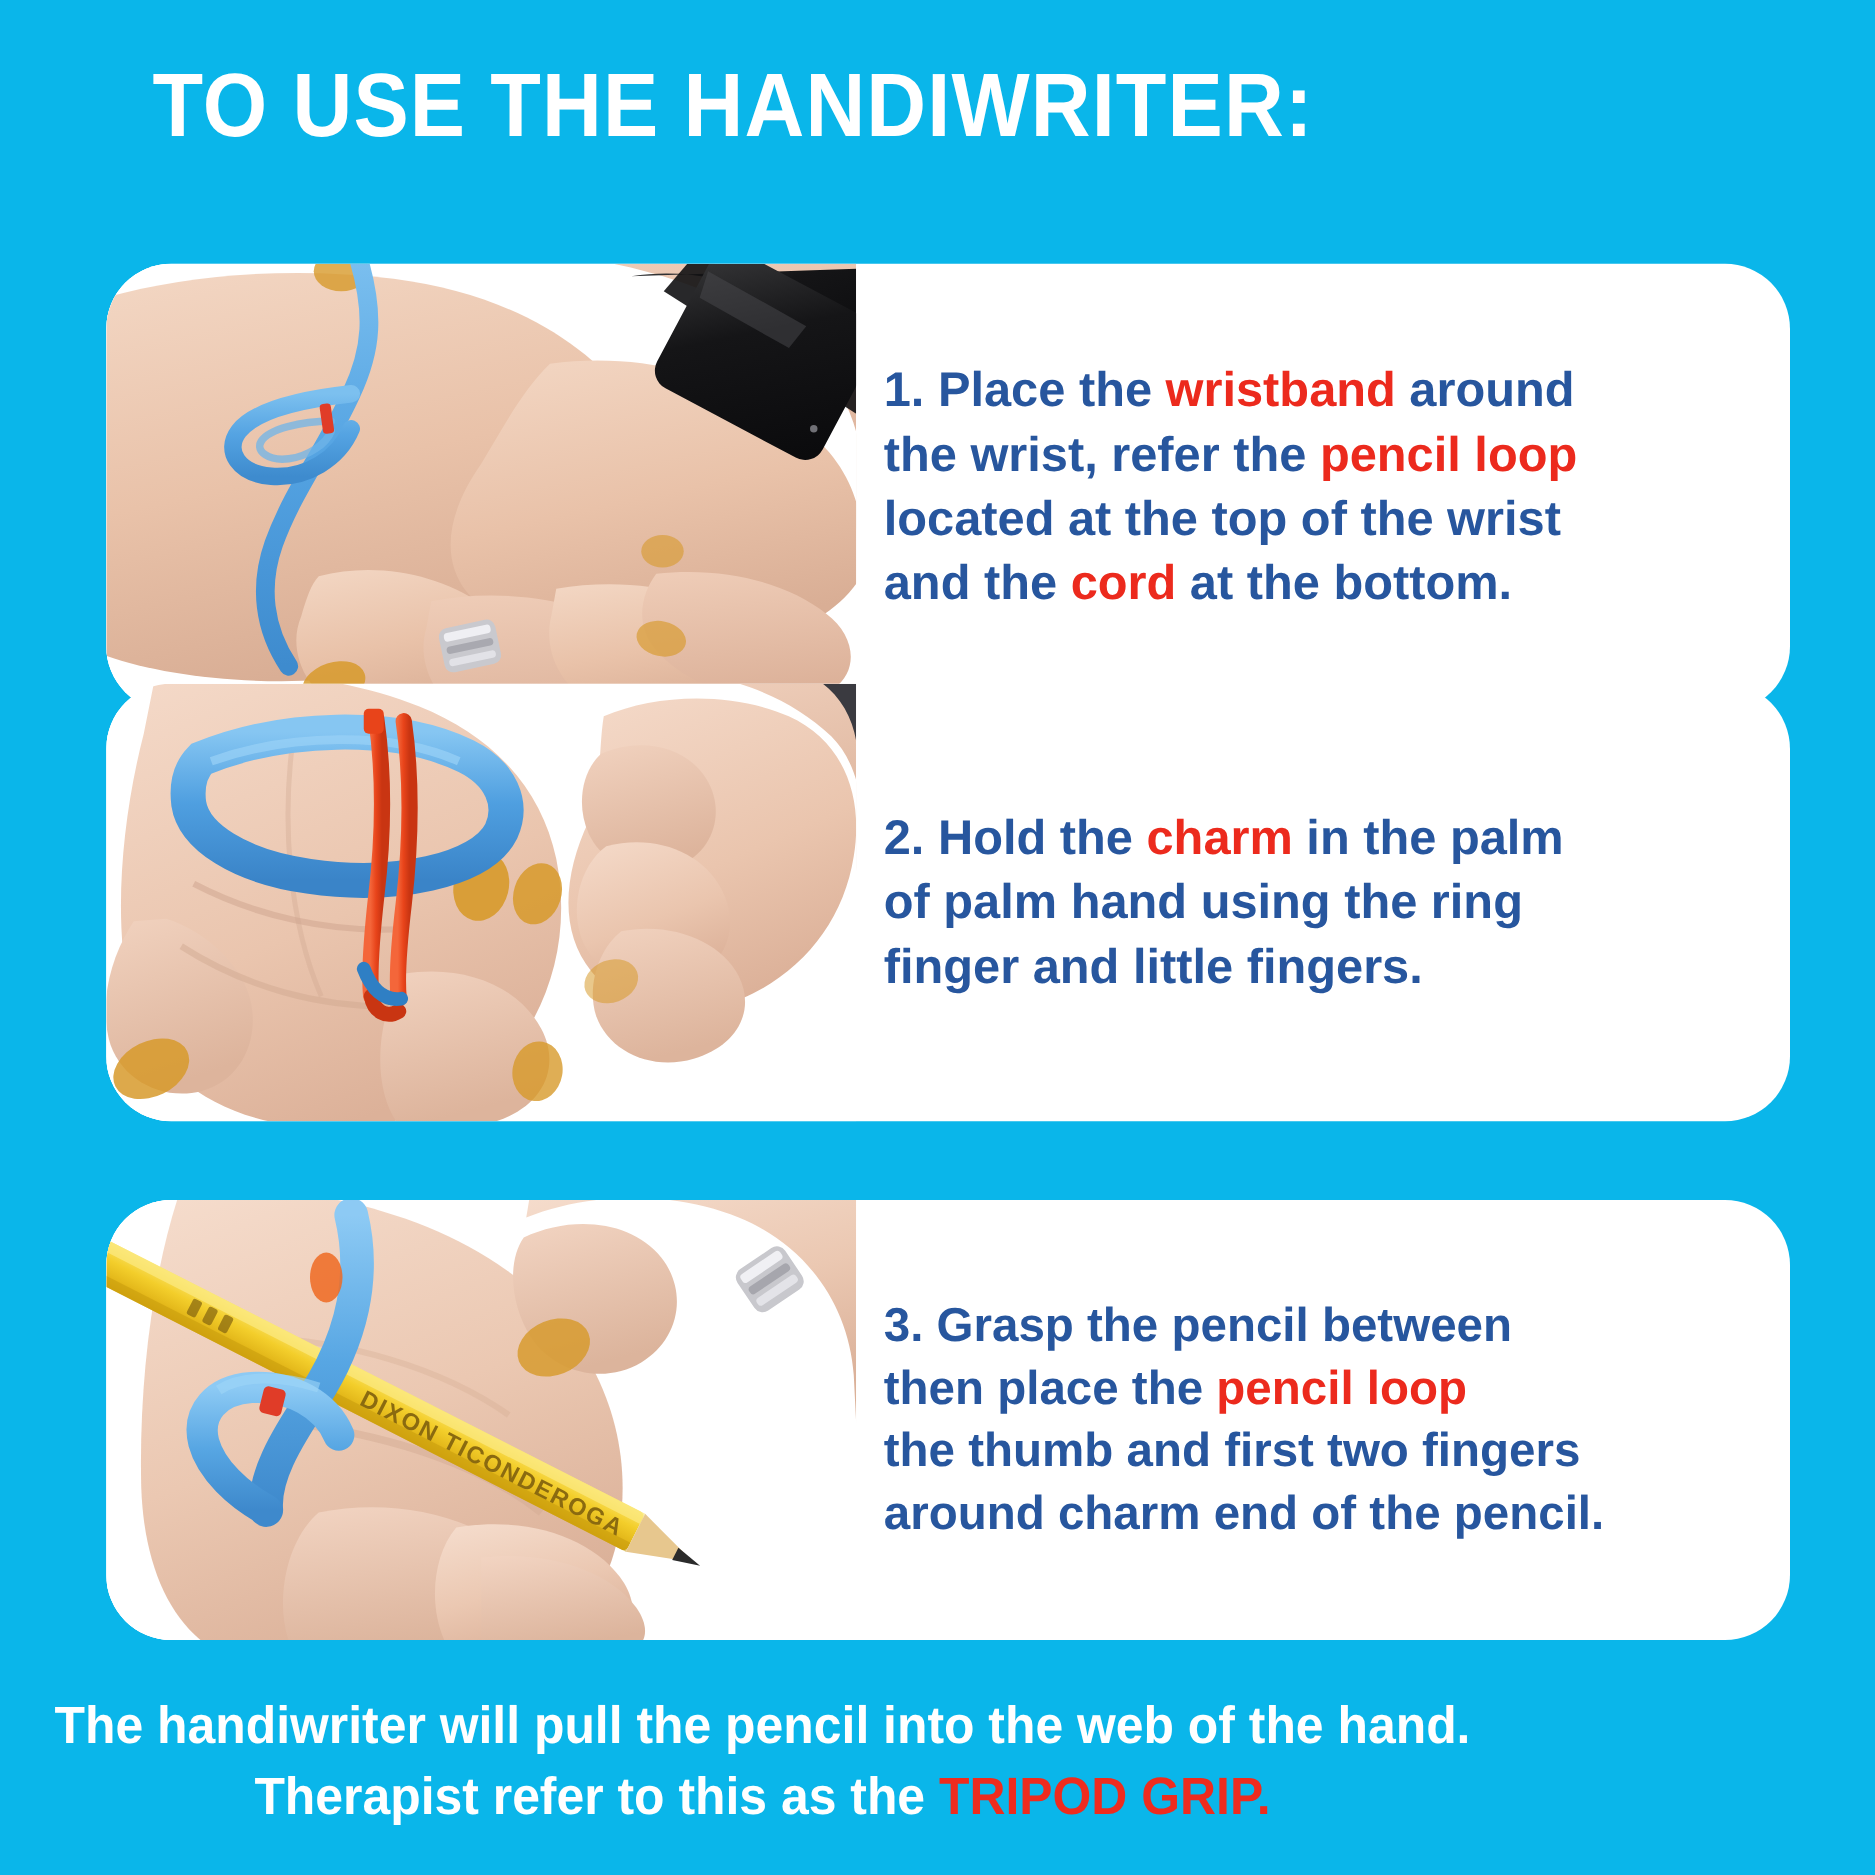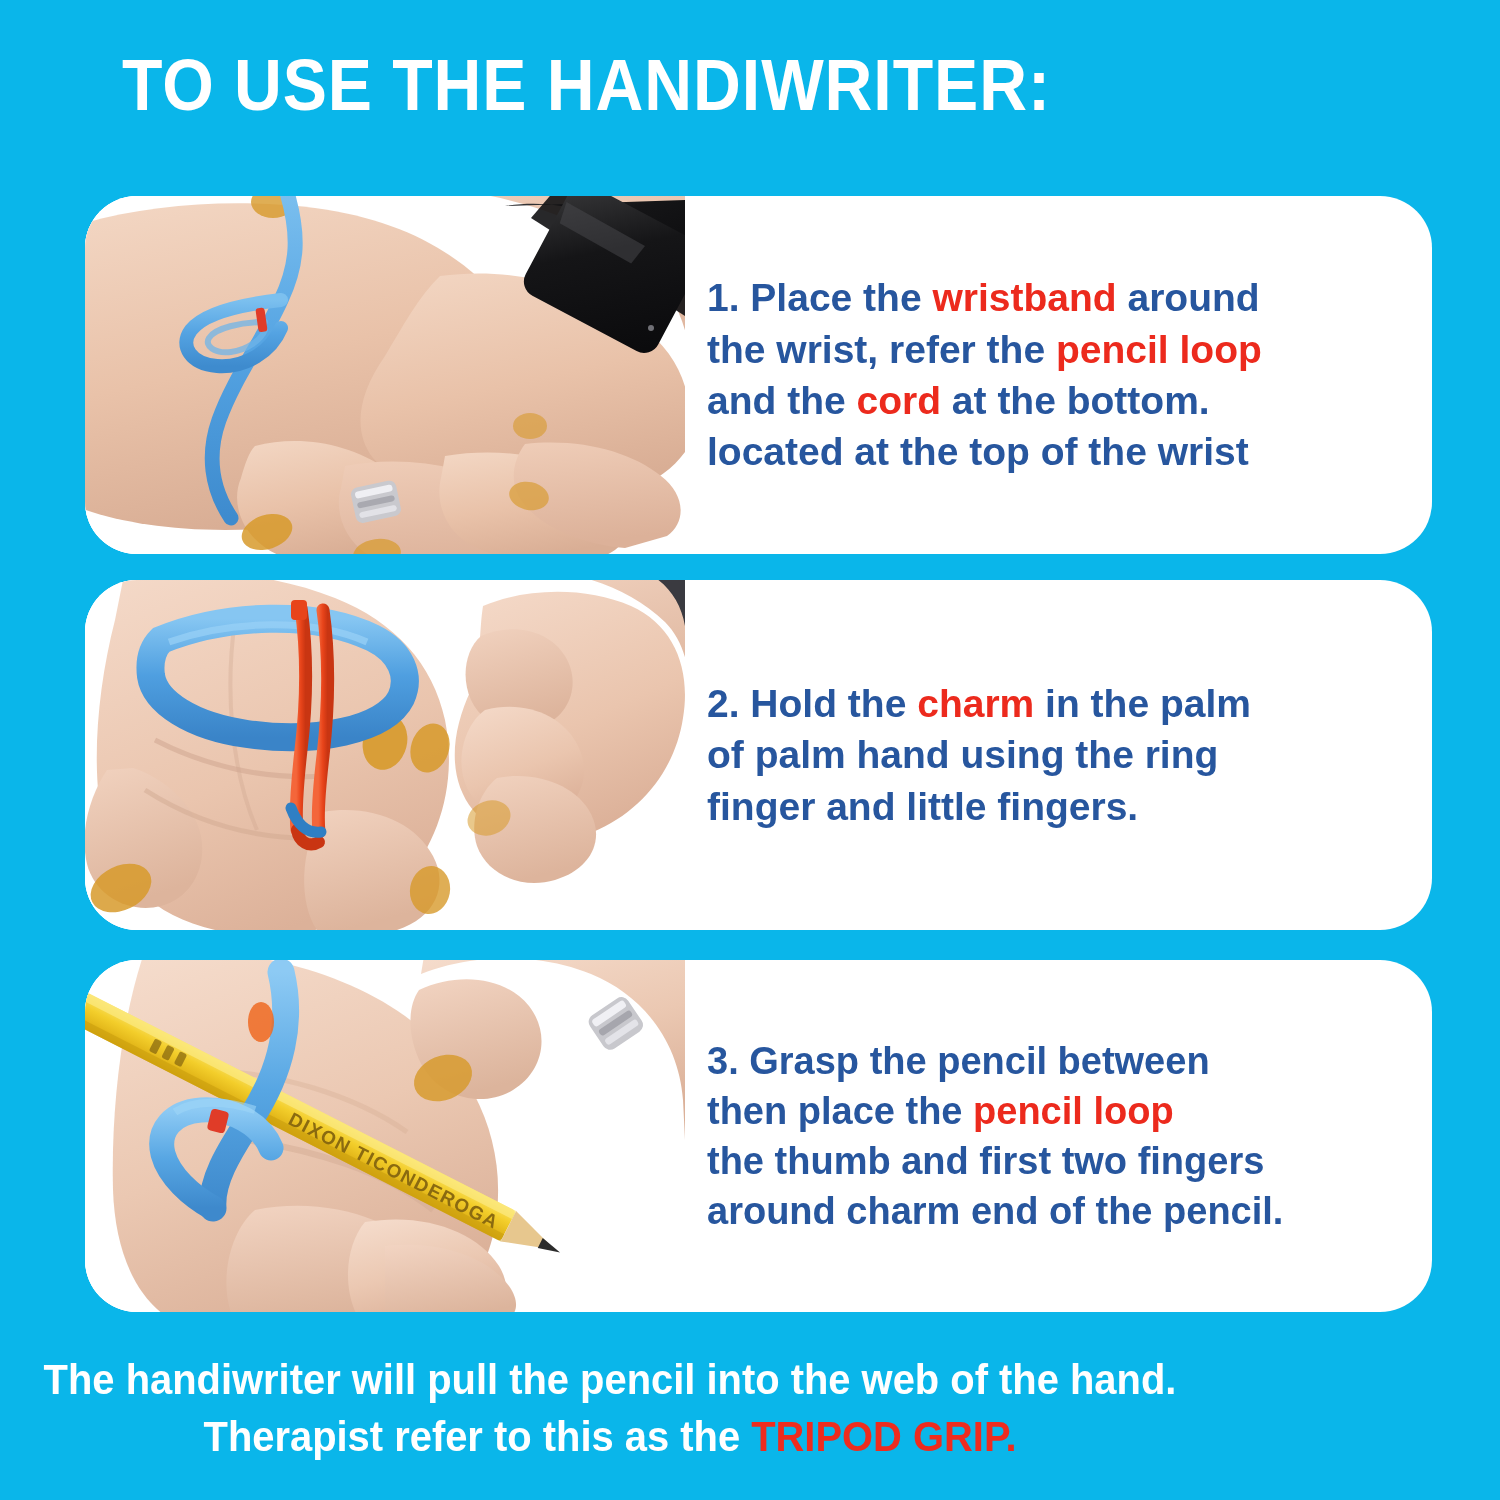--- a/index.html
+++ b/index.html
@@ -29,22 +29,22 @@
   .card{
     position:absolute;
     left:85px;
     width:1347px;
     background:#FFFFFF;
     border-radius:52px;
     overflow:hidden;
     display:flex;
     align-items:stretch;
   }
-  #card1{top:196px;height:358px;}
-  #card2{top:580px;height:350px;}
+  #card1{top:211px;height:358px;}
+  #card2{top:547px;height:350px;}
   #card3{top:960px;height:352px;}
 
   .photo{
     position:relative;
     width:600px;
     flex:0 0 600px;
     overflow:hidden;
     background:#ffffff;
   }
   .photo svg{display:block;width:100%;height:100%;}
@@ -151,22 +151,22 @@
 
         <path d="M 200 -10 C 216 40, 212 70, 196 104 C 176 148, 150 180, 134 224 C 122 258, 126 292, 146 322" stroke="url(#bandblue)" stroke-width="15" fill="none" stroke-linecap="round"></path>
         <path d="M 196 104 C 160 108, 120 116, 106 134 C 94 150, 106 168, 132 170 C 160 172, 186 156, 196 132" stroke="url(#bandblue)" stroke-width="14" fill="none" stroke-linecap="round"></path>
         <path d="M 180 126 C 156 126, 130 132, 124 142 C 119 150, 130 158, 146 156 C 162 154, 176 144, 180 134" stroke="#6FB4E8" stroke-width="6" fill="none" stroke-linecap="round" opacity="0.75"></path>
         <rect x="172" y="112" width="9" height="24" rx="3" fill="#E03C28" transform="rotate(-8 176 124)"></rect>
       </svg>
     </div>
     <div class="steptext">
       <div class="line"><span>1. Place the </span><span class="hl">wristband</span><span> around</span></div>
       <div class="line"><span>the wrist,  refer the </span><span class="hl">pencil loop</span></div>
+      <div class="line"><span>located at the top of the wrist</span></div>
       <div class="line"><span>and the </span><span class="hl">cord</span><span> at the bottom.</span></div>
-      <div class="line"><span>located at the top of the wrist</span></div>
     </div>
   </div>
 
   <div class="card" id="card2">
     <div class="photo">
       <svg viewBox="0 0 600 350" preserveAspectRatio="xMidYMid slice">
         <defs>
           <linearGradient id="palm2" x1="0.1" y1="0" x2="0.5" y2="1">
             <stop offset="0%" stop-color="#F4D9C8"></stop>
             <stop offset="60%" stop-color="#EAC5AE"></stop>

